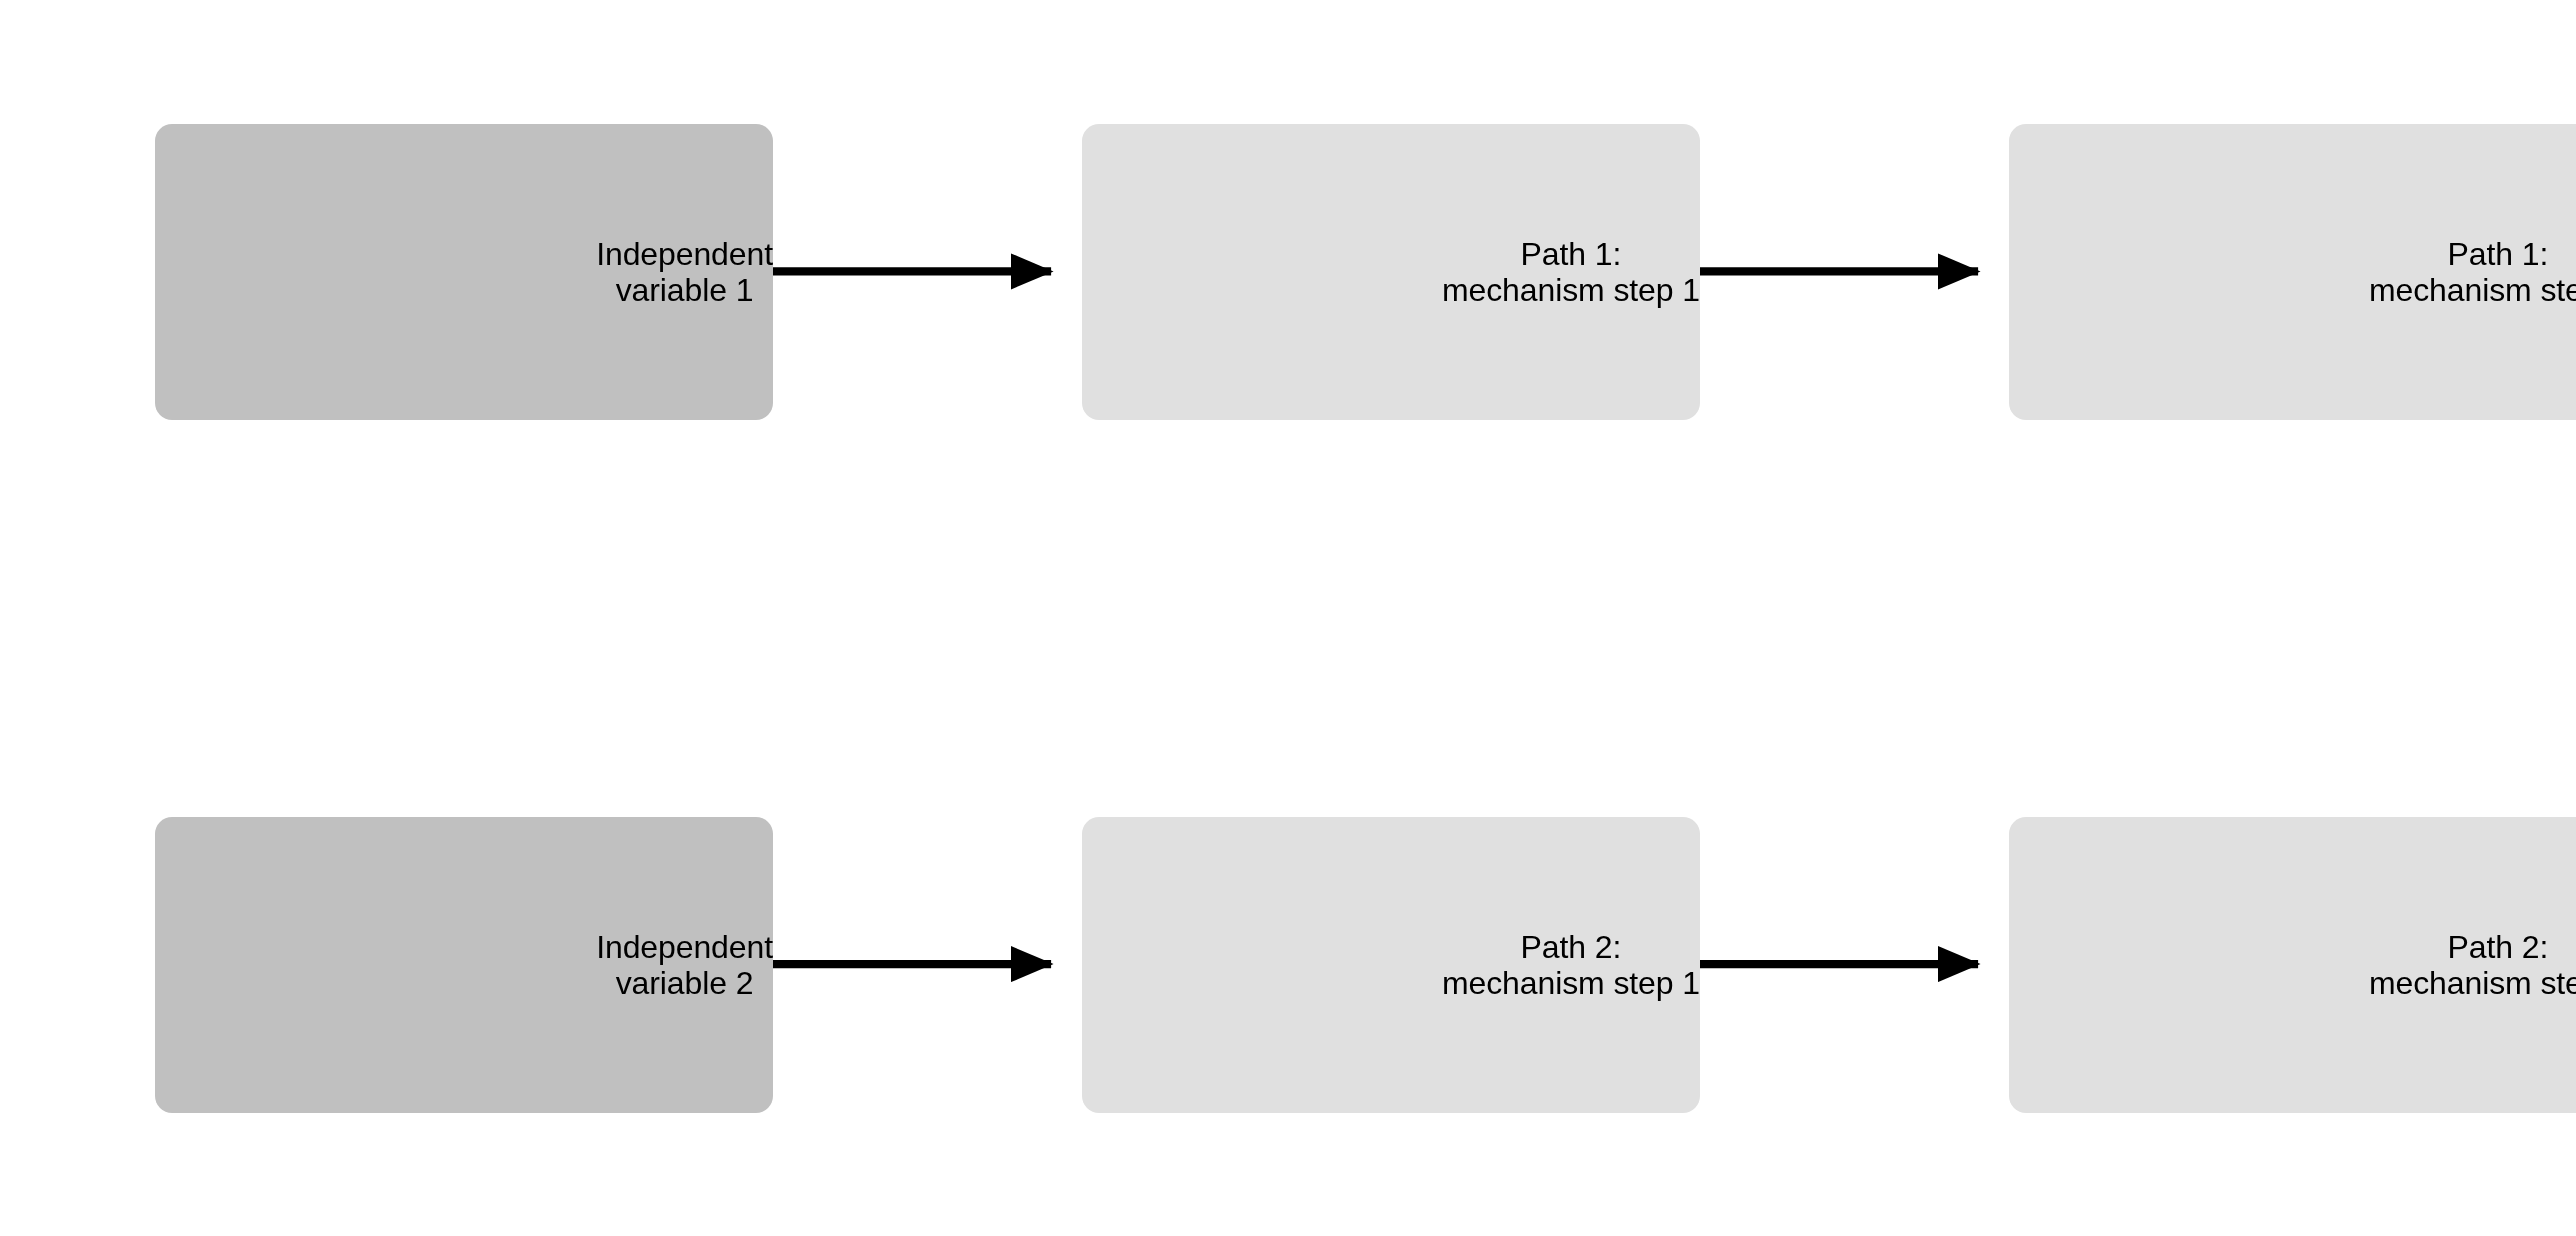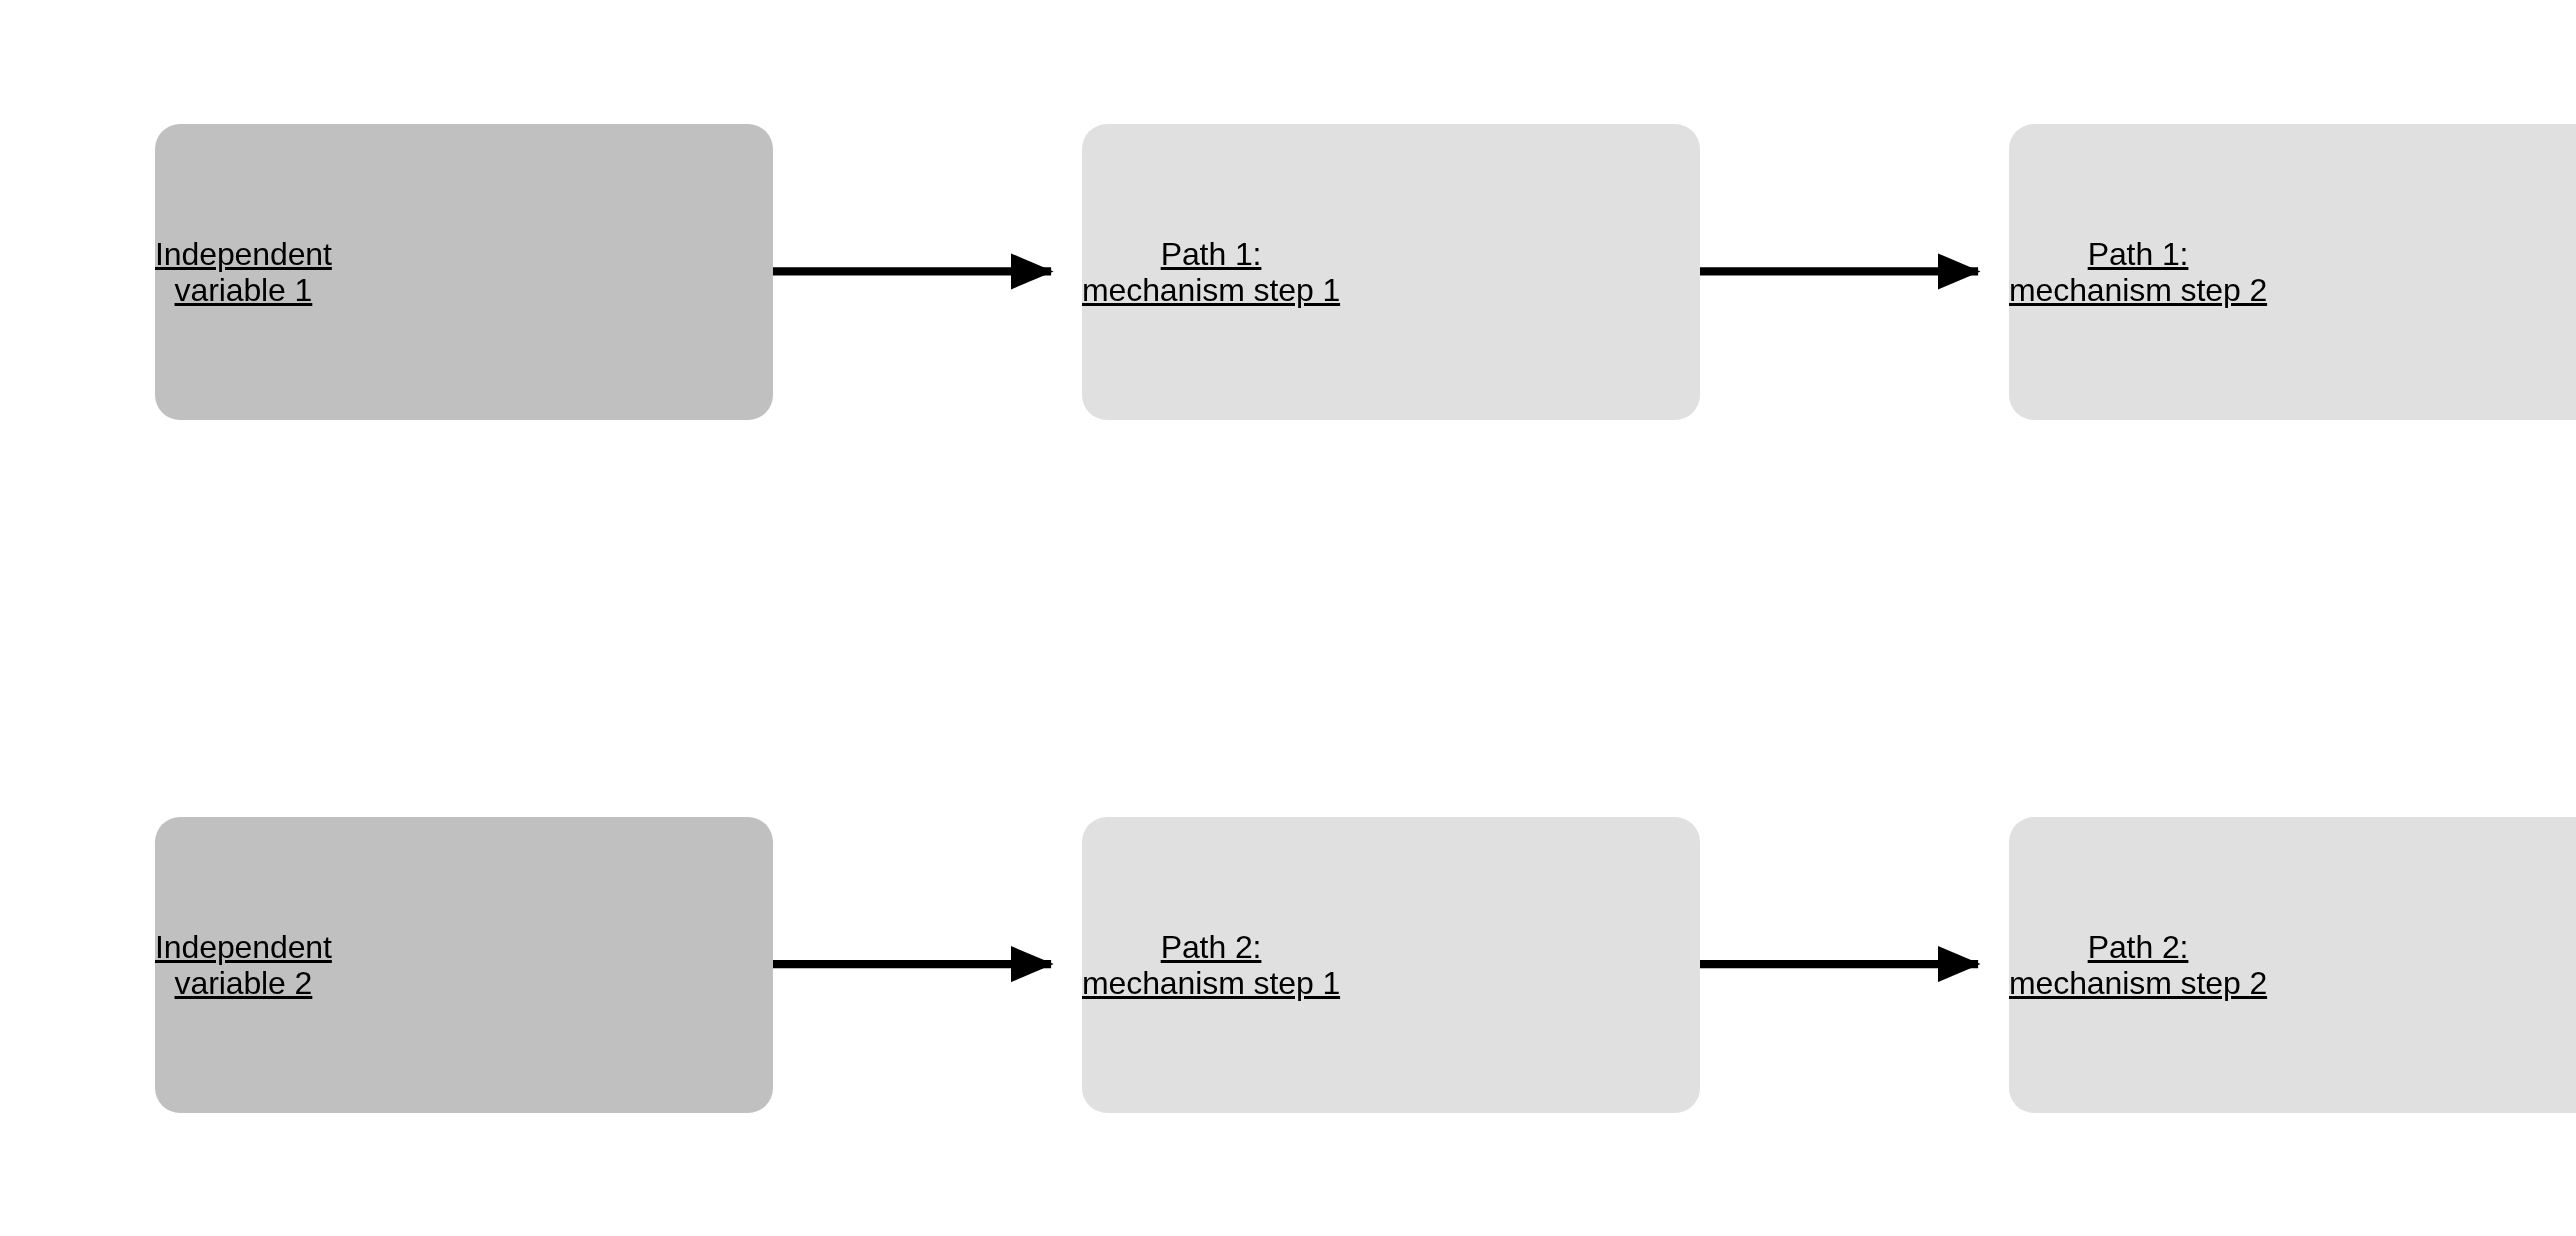--- a/index.html
+++ b/index.html
@@ -31,27 +31,26 @@
     top: 0;
     width: 3709px;
     height: 1236px;
     z-index: 1;
   }
 
   
   .node {
     position: absolute;
     box-sizing: border-box;
-    border-radius: 25px;
+    border-radius: 17px;
     display: flex;
     align-items: center;
-    justify-content: flex-start;
+    justify-content: flex-end;
     text-align: center;
     z-index: 2;
-    text-decoration: underline;
   }
   .node-label {
     display: block;
     color: #000000;
     font-size: 32px;
     line-height: 1.14;
     letter-spacing: -0.1px;
     white-space: pre-line;
     font-weight: 400;
   }

